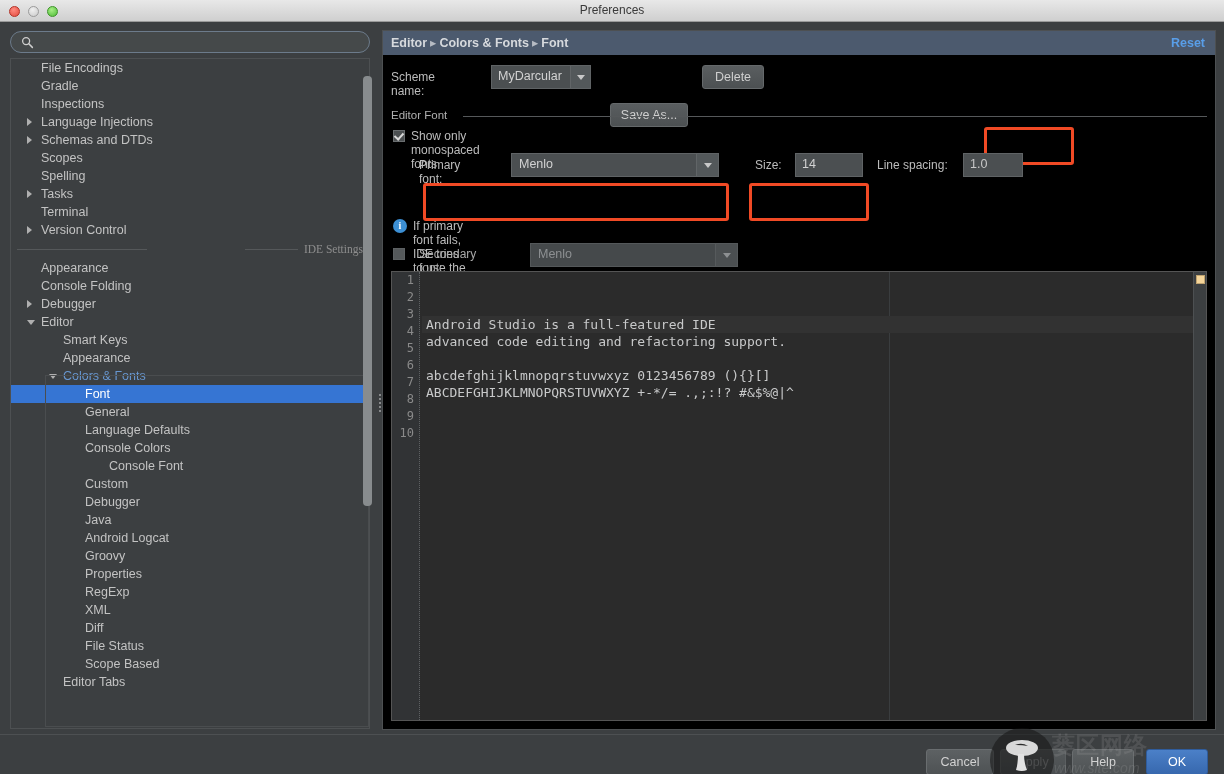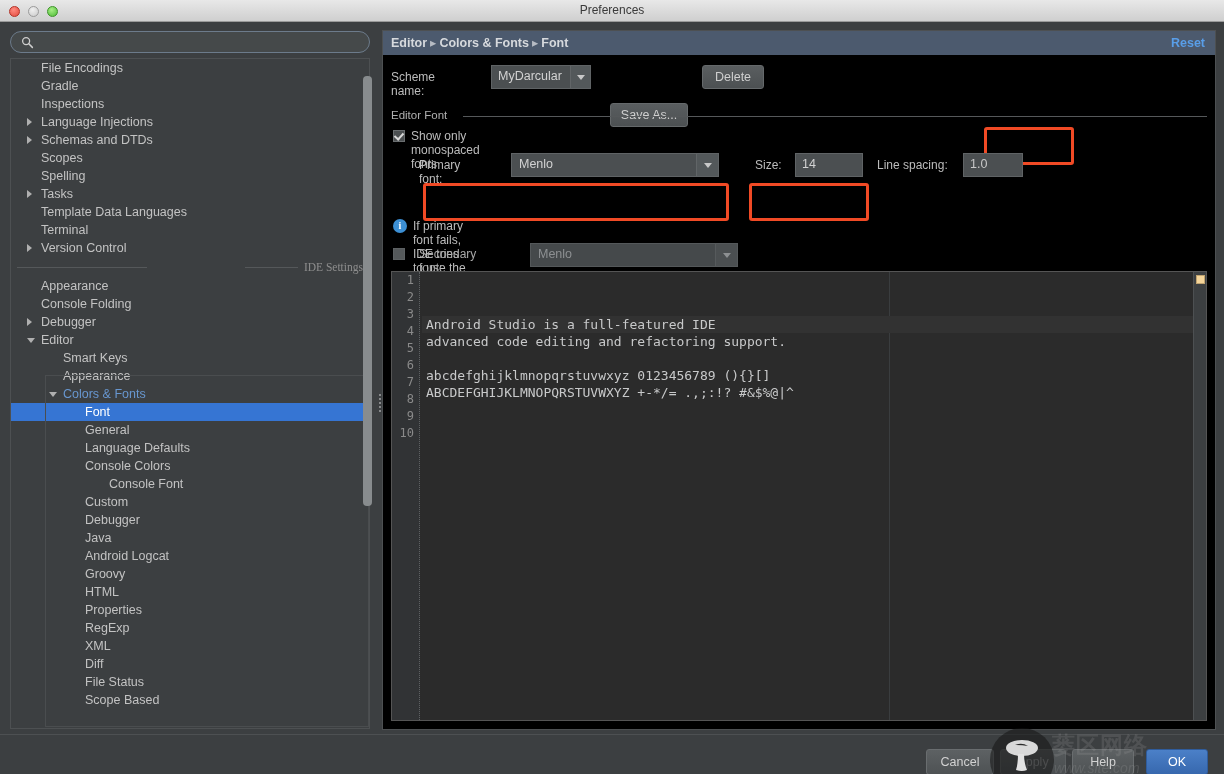--- a/index.html
+++ b/index.html
@@ -493,48 +493,47 @@
 
     <div id="tree">
         <div class="trow"><span style="margin-left: 18px;">File Encodings</span></div>
         <div class="trow"><span style="margin-left: 18px;">Gradle</span></div>
         <div class="trow"><span style="margin-left: 18px;">Inspections</span></div>
         <div class="trow"><span class="arrow collapsed" style="left: 16px;"></span><span style="margin-left: 18px;">Language Injections</span></div>
         <div class="trow"><span class="arrow collapsed" style="left: 16px;"></span><span style="margin-left: 18px;">Schemas and DTDs</span></div>
         <div class="trow"><span style="margin-left: 18px;">Scopes</span></div>
         <div class="trow"><span style="margin-left: 18px;">Spelling</span></div>
         <div class="trow"><span class="arrow collapsed" style="left: 16px;"></span><span style="margin-left: 18px;">Tasks</span></div>
-        <div class="trow"><span style="margin-left: 18px;">Template Data Languages</span></div>
         <div class="trow"><span style="margin-left: 18px;">Terminal</span></div>
         <div class="trow"><span class="arrow collapsed" style="left: 16px;"></span><span style="margin-left: 18px;">Version Control</span></div>
         <div class="separator"><div class="ln l"></div><div class="ln r"></div><span>IDE Settings</span></div>
         <div class="trow"><span style="margin-left: 18px;">Appearance</span></div>
         <div class="trow"><span style="margin-left: 18px;">Console Folding</span></div>
         <div class="trow"><span class="arrow collapsed" style="left: 16px;"></span><span style="margin-left: 18px;">Debugger</span></div>
         <div class="trow"><span class="arrow expanded" style="left: 16px;"></span><span style="margin-left: 18px;">Editor</span></div>
         <div class="trow"><span style="margin-left: 40px;">Smart Keys</span></div>
         <div class="trow"><span style="margin-left: 40px;">Appearance</span></div>
         <div class="trow accent"><span class="arrow expanded" style="left: 38px;"></span><span style="margin-left: 40px;">Colors &amp; Fonts</span></div>
         <div class="trow selected"><span style="margin-left: 62px;">Font</span></div>
         <div class="trow"><span style="margin-left: 62px;">General</span></div>
         <div class="trow"><span style="margin-left: 62px;">Language Defaults</span></div>
         <div class="trow"><span style="margin-left: 62px;">Console Colors</span></div>
         <div class="trow"><span style="margin-left: 86px;">Console Font</span></div>
         <div class="trow"><span style="margin-left: 62px;">Custom</span></div>
         <div class="trow"><span style="margin-left: 62px;">Debugger</span></div>
         <div class="trow"><span style="margin-left: 62px;">Java</span></div>
         <div class="trow"><span style="margin-left: 62px;">Android Logcat</span></div>
         <div class="trow"><span style="margin-left: 62px;">Groovy</span></div>
-        <div class="trow"><span style="margin-left: 62px;">HTML</span></div>
         <div class="trow"><span style="margin-left: 62px;">Properties</span></div>
         <div class="trow"><span style="margin-left: 62px;">RegExp</span></div>
         <div class="trow"><span style="margin-left: 62px;">XML</span></div>
         <div class="trow"><span style="margin-left: 62px;">Diff</span></div>
         <div class="trow"><span style="margin-left: 62px;">File Status</span></div>
         <div class="trow"><span style="margin-left: 62px;">Scope Based</span></div>
+        <div class="trow"><span style="margin-left: 40px;">Editor Tabs</span></div>
         <div style="position: absolute; left: 34px; top: 316px; width: 322px; height: 350px; border: 1px solid rgb(74, 77, 79); pointer-events: none;"></div>
       </div>
 
     <div id="sb-scroll"></div>
     <div id="splitter-grip">
       <i></i>
         <i></i>
         <i></i>
         <i></i>
         <i></i>

